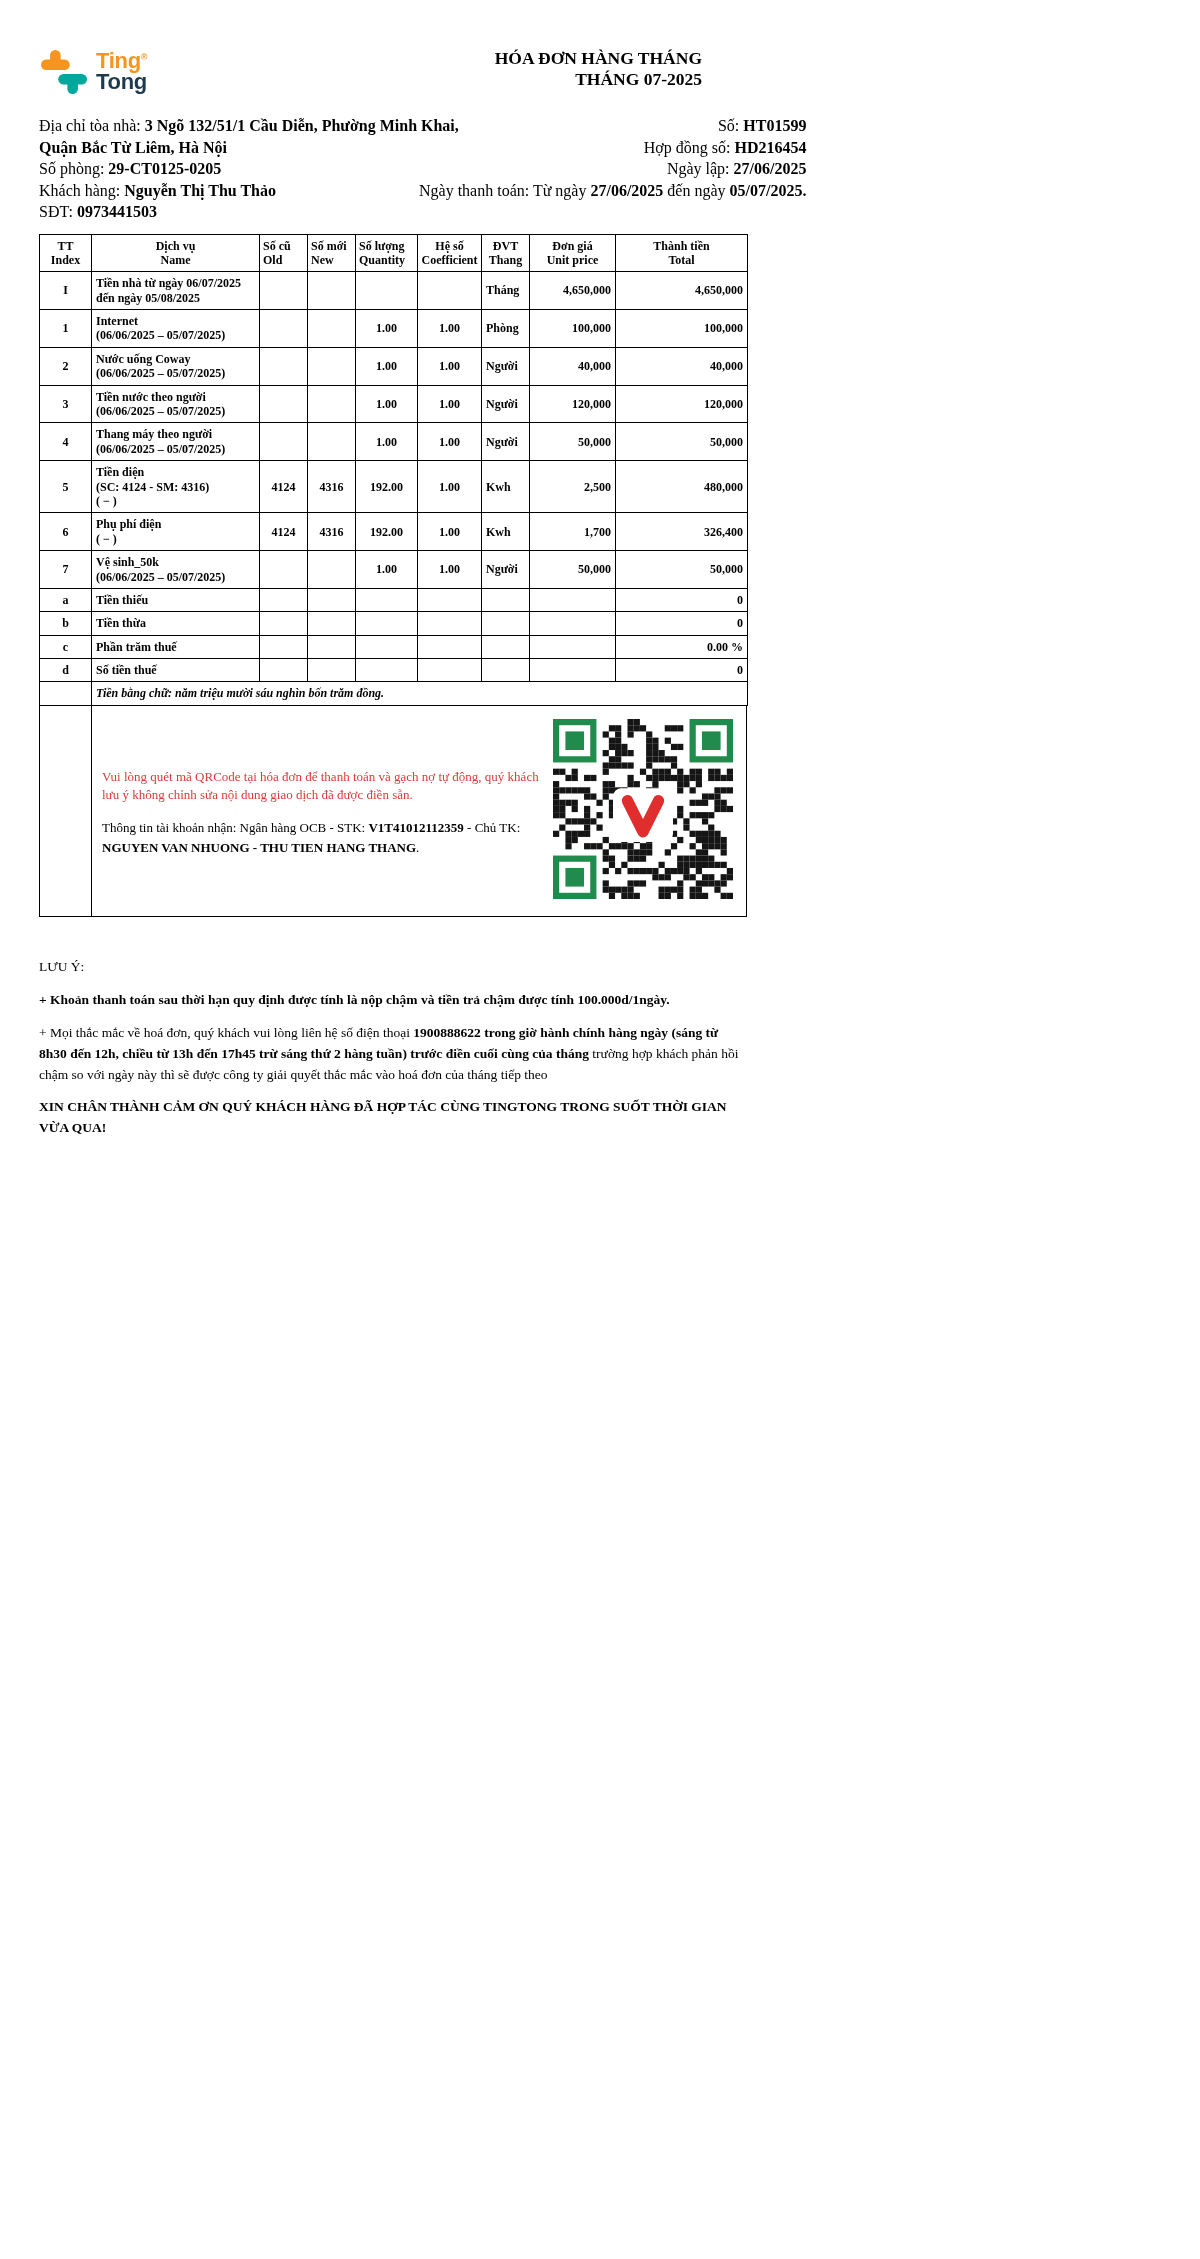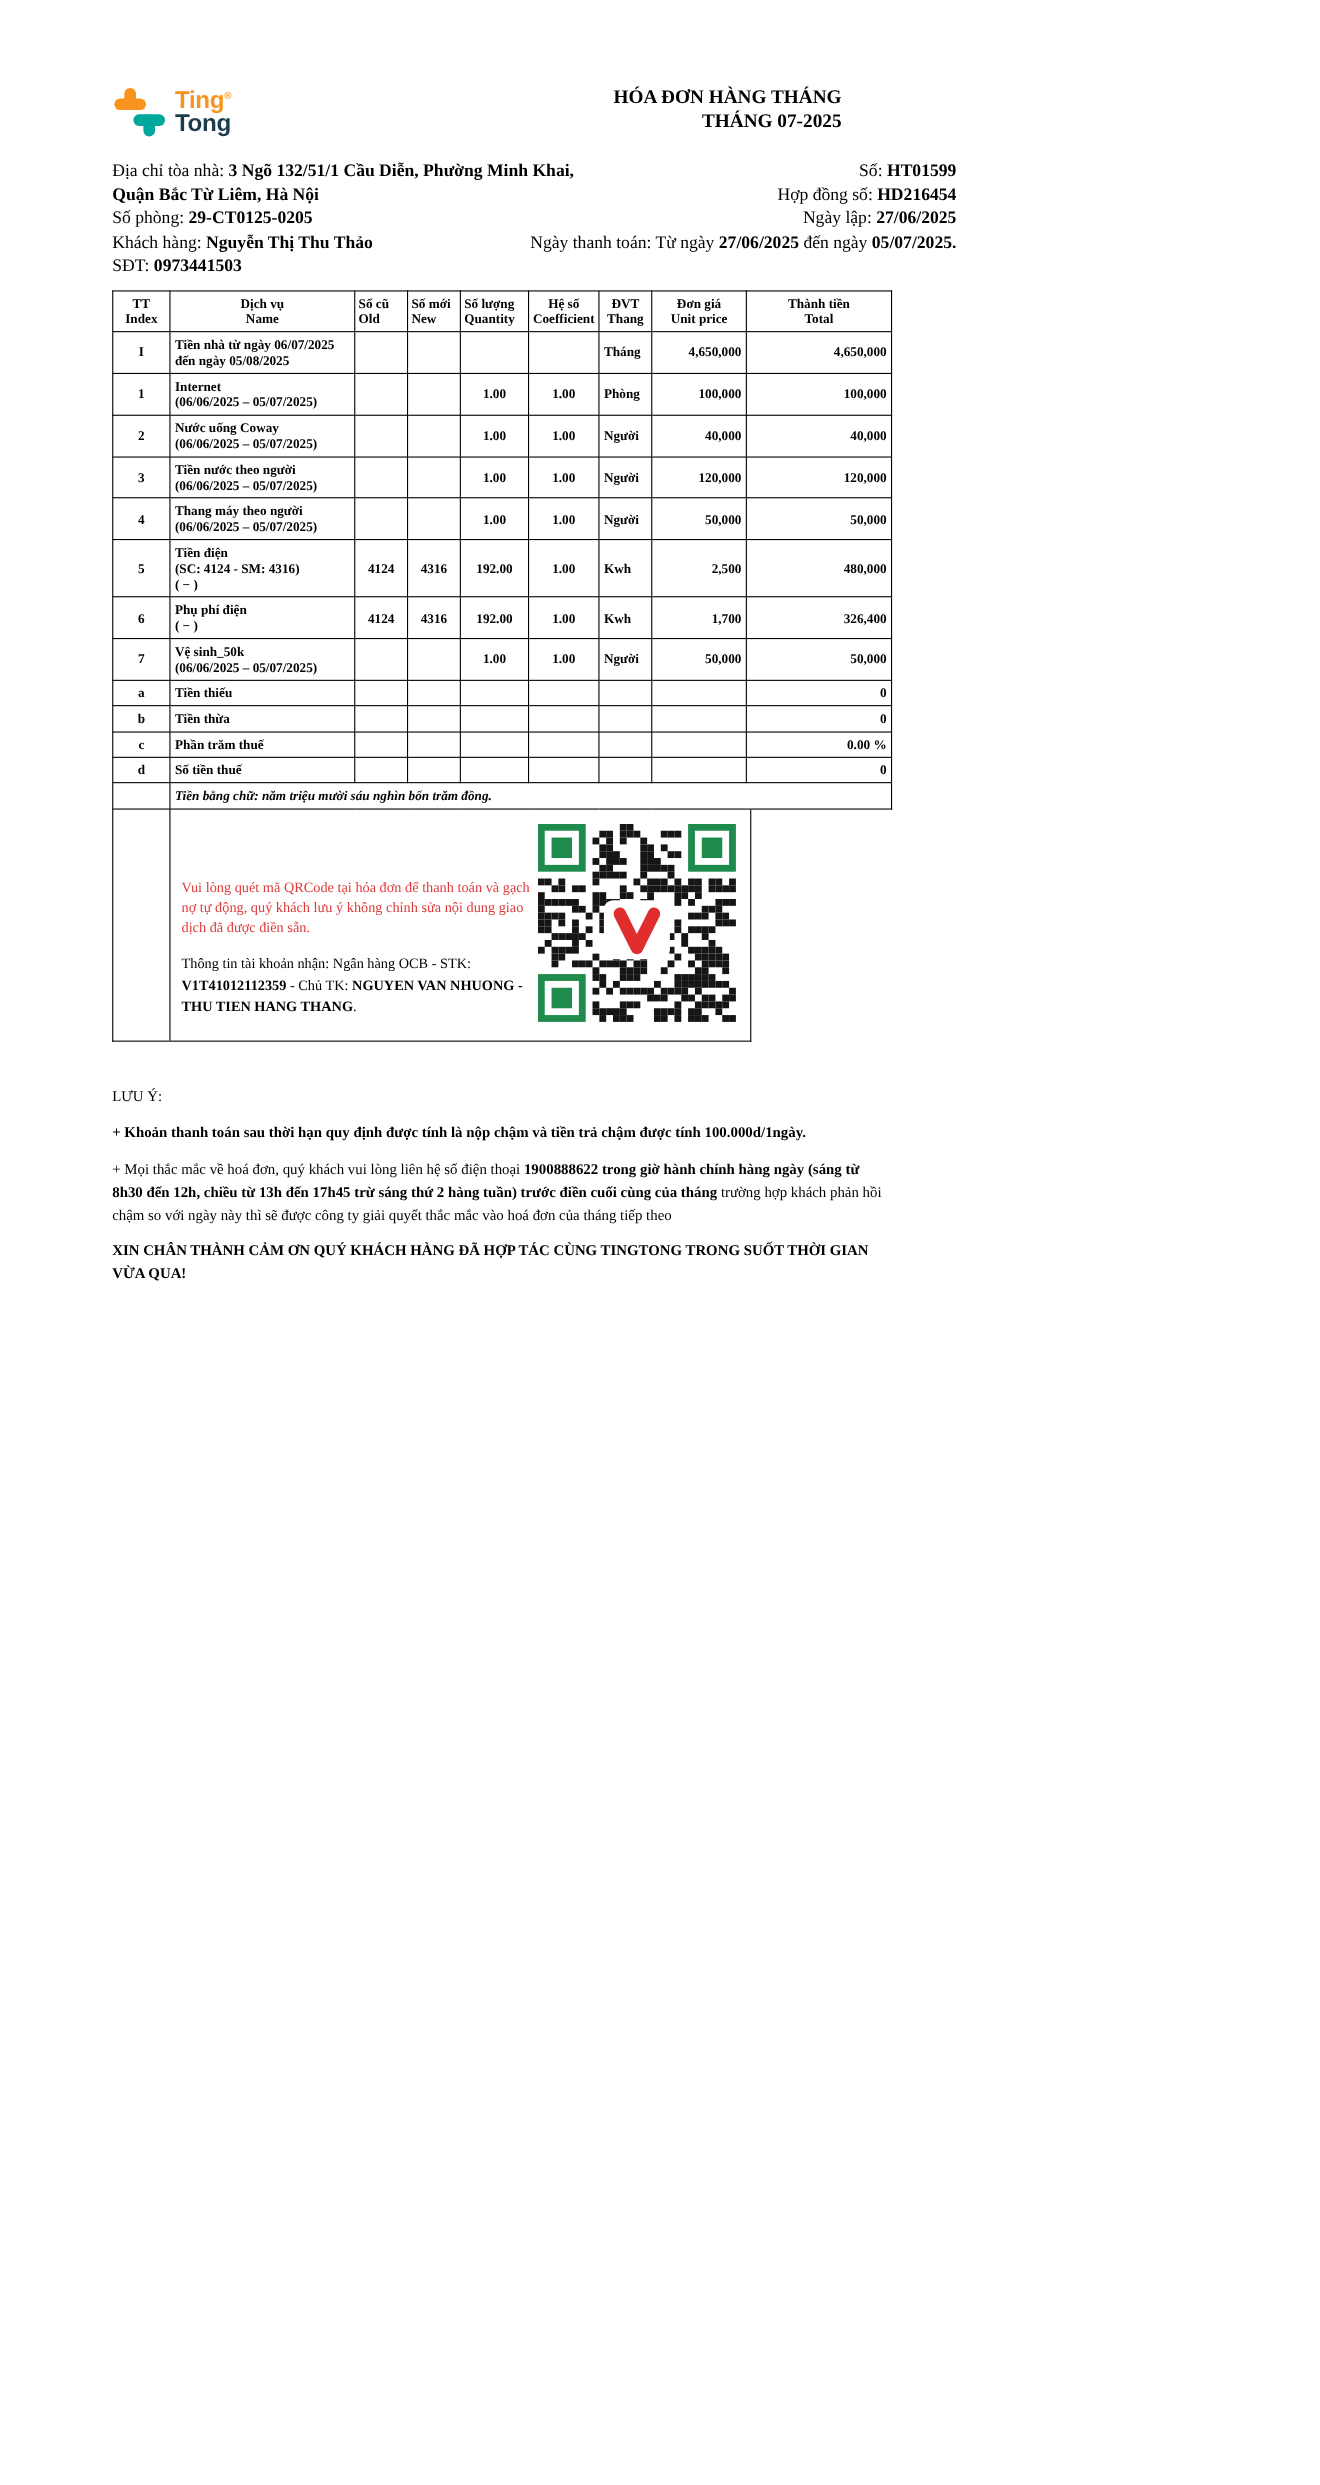--- a/index.html
+++ b/index.html
@@ -1,21 +1,21 @@
 <!DOCTYPE html>
 <html><head>
 <meta charset="utf-8">
 <style>
   * { margin:0; padding:0; box-sizing:border-box; }
   html, body { background:#ffffff; }
   body {
     width:1200px; height:2259px; position:relative;
     font-family:"Liberation Serif", serif; color:#000;
   }
-  .page { width:708px; margin-left:102px; padding-top:78px; }
+  .page { width:708px; margin-left:39px; padding-top:48px; }
 
   
   .brand-row { display:flex; justify-content:space-between; align-items:flex-start; }
   .logo { display:flex; align-items:center; gap:7px; }
   .logo-text { font-family:"Liberation Sans", sans-serif; font-weight:700; font-size:22px; line-height:0.95; letter-spacing:-0.3px; }
   .logo-ting { color:#F7941E; }
   .logo-reg { font-size:9px; vertical-align:super; color:#F7941E; }
   .logo-tong { color:#1C3C4E; }
   .doc-title { width:312px; padding-right:45px; text-align:right; font-size:17.5px; font-weight:700; line-height:1.22; }
 
@@ -35,21 +35,21 @@
   .inv th.h-center { text-align:center; }
   .c-center { text-align:center; }
   .c-left { text-align:left; }
   .c-right { text-align:right; }
   .c-name { text-align:left; padding-left:6px; }
   .c-words { text-align:left; padding:5px 4px 5px 6px; font-weight:400; }
   .w-lbl { font-style:italic; }
   .w-val { font-style:italic; font-weight:700; }
 
   
-  .qr-box { display:flex; width:581px; height:211px; border:1px solid #000; border-top:none; }
+  .qr-box { display:flex; width:708px; height:211px; border:1px solid #000; border-top:none; }
   .qr-spacer { flex:none; width:52px; border-right:1px solid #000; }
   .qr-content { flex:1; padding:62px 6px 8px 10px; }
   .qr-red { color:#DE3A3A; font-size:13px; line-height:1.4; max-width:438px; }
   .qr-account { font-size:13px; line-height:1.5; max-width:438px; margin-top:14px; }
   .qr-wrap { flex:none; padding:13px 13px 0 0; }
 
   
   .notes { margin-top:40px; font-size:13.5px; width:708px; }
   .notes p { line-height:1.55; margin-top:12px; }
   .notes .n-head { margin-top:0; font-weight:400; }

